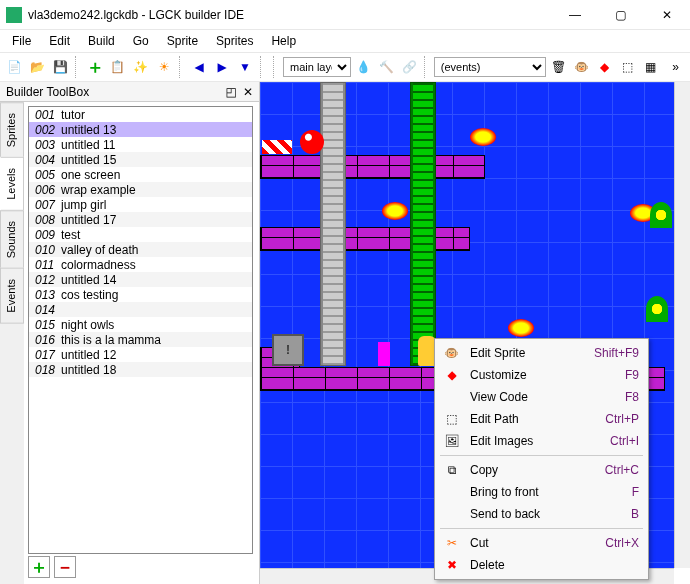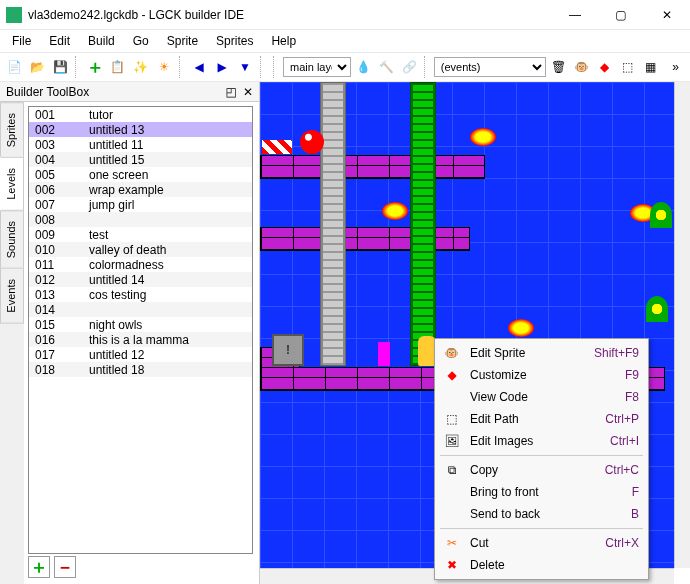--- a/index.html
+++ b/index.html
@@ -19,22 +19,22 @@
   .sidebar { width: 260px; border-right: 1px solid #ccc; display: flex; flex-direction: column; }
   .panel-title { height: 20px; background: #f5f5f5; border-bottom: 1px solid #ccc; display: flex; align-items: center; padding: 0 6px; font-size: 11px; }
   .panel-title .sp { flex: 1; }
   .panel-body { flex: 1; display: flex; }
   .vtabs { width: 24px; background: #f0f0f0; display: flex; flex-direction: column; }
   .vtab { writing-mode: vertical-rl; transform: rotate(180deg); padding: 10px 4px; font-size: 11px; border: 1px solid #ccc; margin-bottom: -1px; background: #f0f0f0; text-align: center; }
   .vtab.active { background: #fff; border-right: 1px solid #fff; }
   .list-area { flex: 1; display: flex; flex-direction: column; padding: 4px 6px 4px 4px; }
   .list { flex: 1; border: 1px solid #888; background: #fff; overflow: hidden; }
   .row { display: flex; align-items: center; height: 15px; font-size: 11px; }
-  .row .num { width: 32px; padding-left: 6px; }
-  .row .name { flex: 1; margin-left: 28px; }
+  .row .num { width: 32px; padding-left: 6px; font-style: italic; }
+  .row .name { flex: 1; }
   .row.alt { background: #f4f4f4; }
   .row.sel { background: #c4b5fd; }
   .list-toolbar { height: 26px; display: flex; align-items: center; gap: 4px; padding: 2px 0; }
   .canvas-wrap { flex: 1; position: relative; overflow: hidden; }
   .canvas { position: absolute; inset: 0 16px 16px 0; background: #1030ff; overflow: hidden; }
   .canvas::before { content: ""; position: absolute; inset: 0;
     background-image: linear-gradient(#3050ff 1px, transparent 1px), linear-gradient(90deg, #3050ff 1px, transparent 1px);
     background-size: 32px 32px; }
   .scroll-v { position: absolute; top: 0; right: 0; width: 16px; bottom: 16px; background: #f0f0f0; border-left: 1px solid #ccc; }
   .scroll-h { position: absolute; left: 0; right: 16px; bottom: 0; height: 16px; background: #f0f0f0; border-top: 1px solid #ccc; }
@@ -153,20 +153,21 @@
             <div class="row alt">
               <span class="num">006</span>
               <span class="name">wrap example</span>
             </div>
             <div class="row">
               <span class="num">007</span>
               <span class="name">jump girl</span>
             </div>
             <div class="row alt">
               <span class="num">008</span>
+              <span class="name">untitled 17</span>
             </div>
             <div class="row">
               <span class="num">009</span>
               <span class="name">test</span>
             </div>
             <div class="row alt">
               <span class="num">010</span>
               <span class="name">valley of death</span>
             </div>
             <div class="row">

